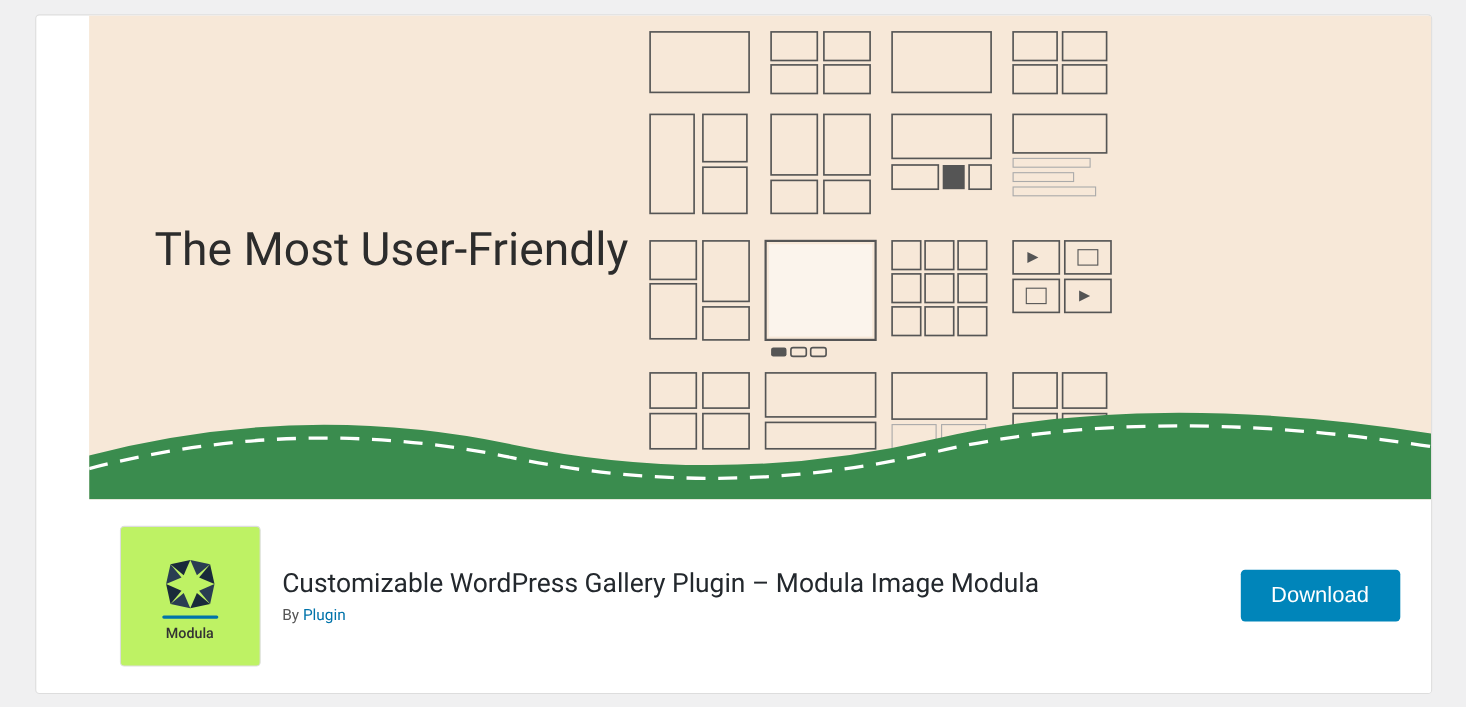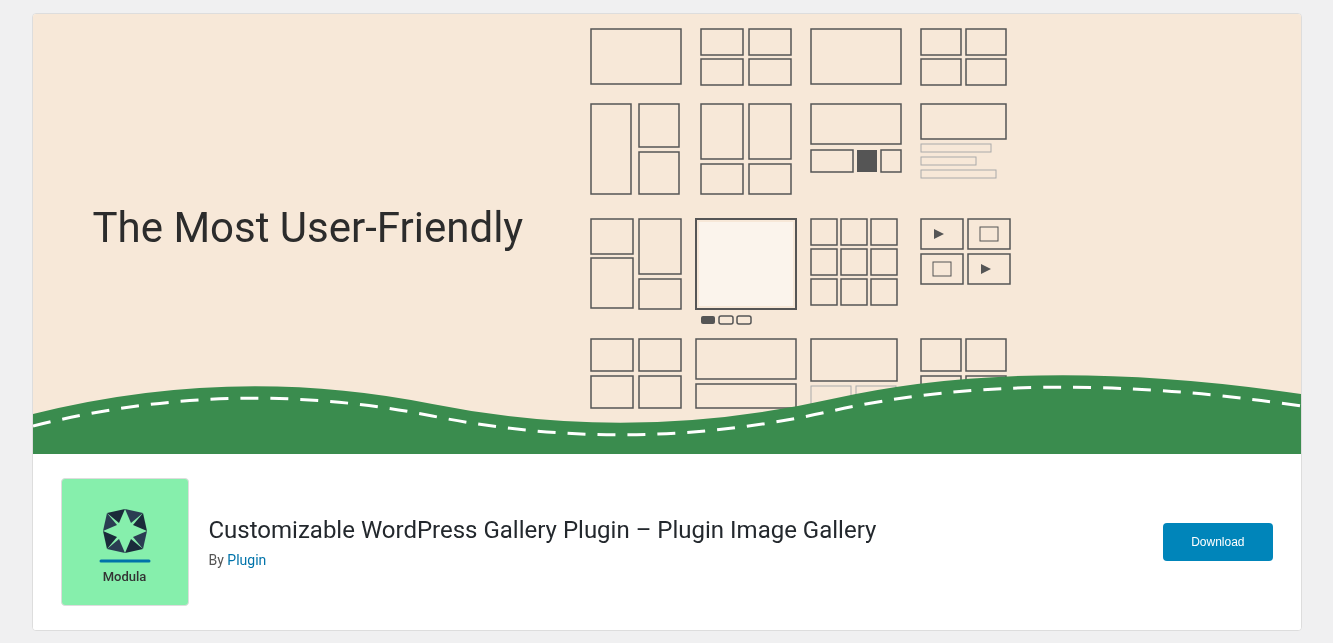--- a/index.html
+++ b/index.html
@@ -10,20 +10,21 @@
       justify-content: center;
       align-items: center;
       min-height: 100vh;
     }
     .plugin-card {
       width: 1270px;
       background: #fff;
       border: 1px solid #ddd;
       border-radius: 4px;
       overflow: hidden;
+      padding-left: 48px;
     }
     
     .banner {
       width: 100%;
       height: 440px;
       background-color: #f7e8d8;
       position: relative;
       overflow: hidden;
     }
     .banner-text {
@@ -52,21 +53,21 @@
     .plugin-info {
       display: flex;
       align-items: center;
       padding: 24px 28px;
       gap: 20px;
       background: #fff;
     }
     .plugin-icon {
       width: 128px;
       height: 128px;
-      background: #86efac;
+      background: #bef264;
       border: 1px solid #ddd;
       border-radius: 4px;
       display: flex;
       flex-direction: column;
       align-items: center;
       justify-content: center;
       flex-shrink: 0;
       gap: 6px;
     }
     .plugin-icon svg {
@@ -94,21 +95,21 @@
     }
     .plugin-author a {
       color: #0073aa;
       text-decoration: none;
     }
     .download-btn {
       background: #0085ba;
       color: #fff;
       border: none;
       padding: 12px 28px;
-      font-size: 12px;
+      font-size: 20px;
       border-radius: 4px;
       cursor: pointer;
       white-space: nowrap;
       flex-shrink: 0;
     }
 
     
     .layouts-svg {
       position: absolute;
       right: 20px;
@@ -236,21 +237,21 @@
           <polygon points="0,22 -6,8 -18,18" fill="#2a3d52"></polygon>
           <polygon points="-22,0 -8,6 -18,18" fill="#1a2a3a"></polygon>
           <polygon points="-22,0 -8,-6 -18,-18" fill="#2a3d52"></polygon>
         </g>
         <line x1="8" y1="62" x2="56" y2="62" stroke="#0073aa" stroke-width="3" stroke-linecap="round"></line>
       </svg>
       <span class="plugin-icon-label">Modula</span>
     </div>
 
     <div class="plugin-details">
-      <div class="plugin-name">Customizable WordPress Gallery Plugin – Plugin Image Gallery</div>
+      <div class="plugin-name">Customizable WordPress Gallery Plugin – Modula Image Modula</div>
       <div class="plugin-author">
         <span>By</span>
         <a href="#">Plugin</a>
       </div>
     </div>
 
     <button class="download-btn">Download</button>
   </div>
 </div>
 

